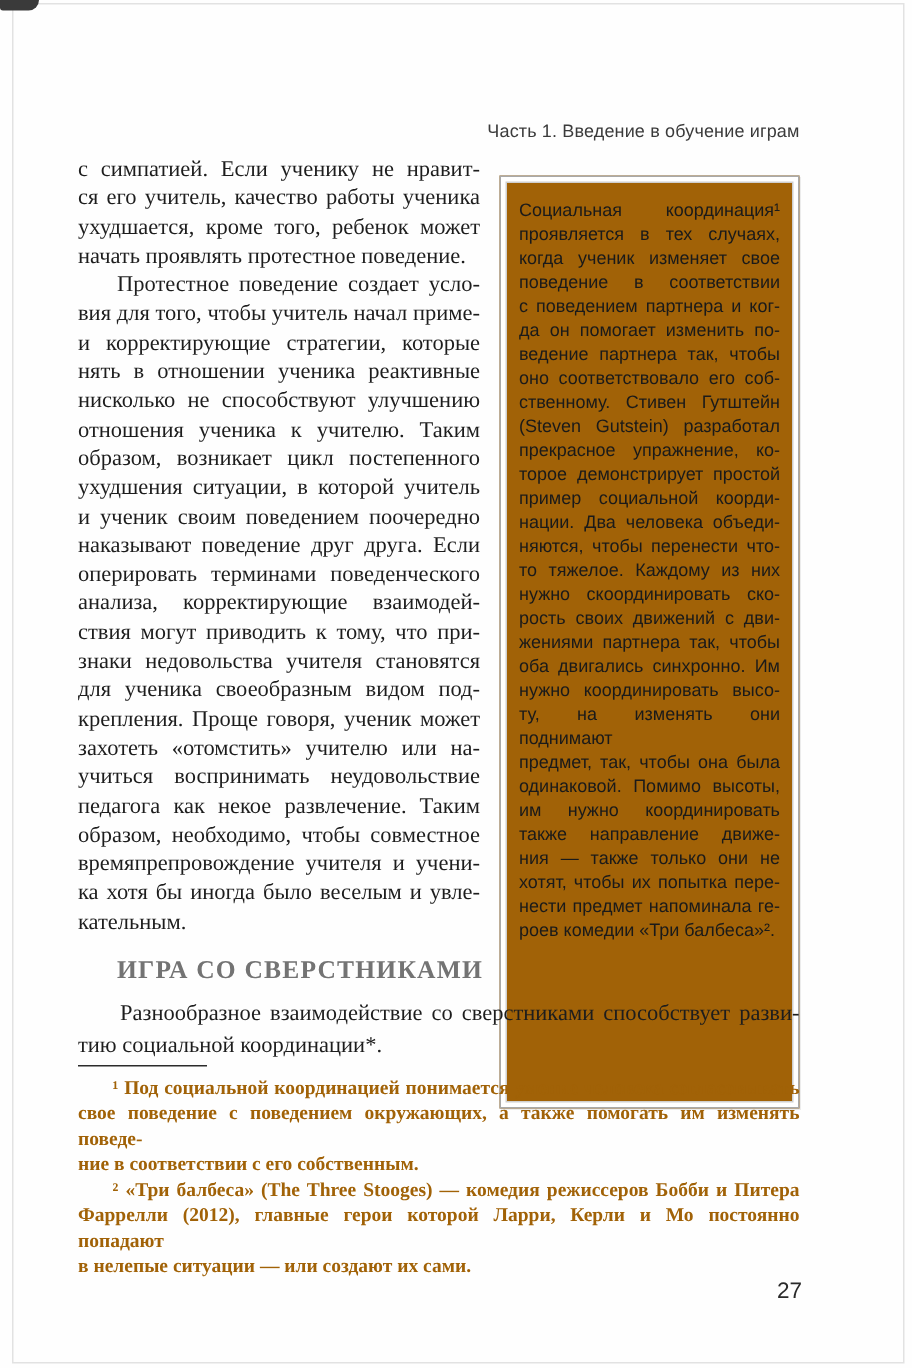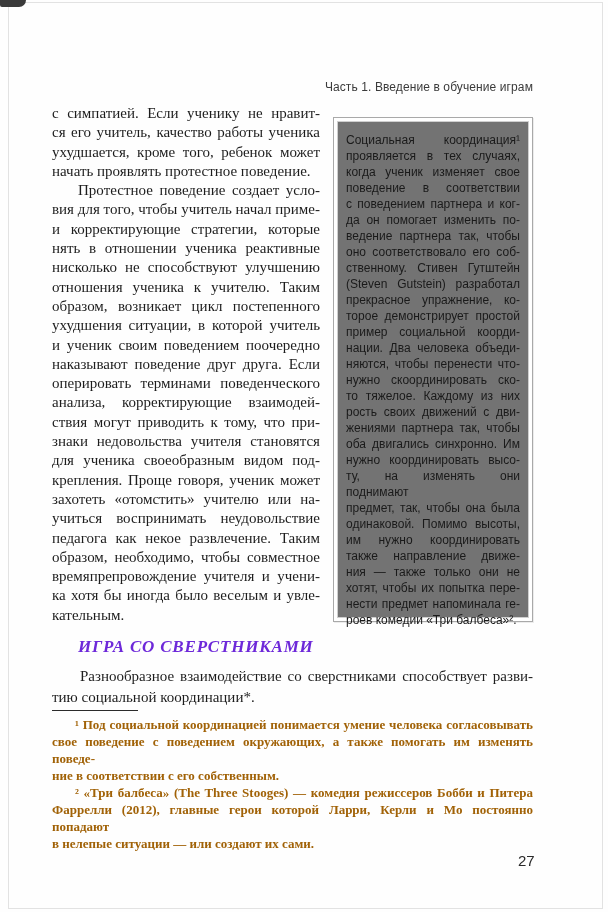--- a/index.html
+++ b/index.html
@@ -41,39 +41,38 @@
     font-size: 15px;
     line-height: 19.3px;
     color: #1d1d1d;
   }
   .jline { text-align: justify; text-align-last: justify; }
   .jline.jlast { text-align-last: left; }
   .indent-first .jline:first-child { text-indent: 26px; }
   .sidebar-box {
     position: absolute;
     left: 333px; top: 117px;
-    width: 200px; height: 505px;
+    width: 200px; height: 622px;
     box-sizing: border-box;
     border: 1px solid #a9a9a9;
     box-shadow: inset 0 0 0 3px #ffffff, inset 0 0 0 4px #cfcfcf, 1px 1px 0 #ececec;
     padding: 14px 12px 10px 12px;
-    background: #737373;
+    background: #a16207;
     font-family: "Liberation Sans", sans-serif;
     font-size: 12px;
     line-height: 16px;
     color: #1a1a1a;
   }
   .section-heading {
     position: absolute;
     left: 78px; top: 637px;
     font-size: 17px;
     font-weight: bold;
     letter-spacing: 0.8px;
-    color: #6d28d9;
-    font-style: italic;
+    color: #737373;
   }
   .intro-para {
     position: absolute;
     left: 52px; top: 666px;
     width: 481px;
     font-size: 15px;
     line-height: 21px;
     color: #1d1d1d;
   }
   .intro-para .jline:first-child { text-indent: 28px; }
@@ -156,22 +155,22 @@
       <div class="jline">да он помогает изменить по-</div>
       <div class="jline">ведение партнера так, чтобы</div>
       <div class="jline">оно соответствовало его соб-</div>
       <div class="jline">ственному. Стивен Гутштейн</div>
       <div class="jline">(Steven Gutstein) разработал</div>
       <div class="jline">прекрасное упражнение, ко-</div>
       <div class="jline">торое демонстрирует простой</div>
       <div class="jline">пример социальной коорди-</div>
       <div class="jline">нации. Два человека объеди-</div>
       <div class="jline">няются, чтобы перенести что-</div>
+      <div class="jline">то тяжелое. Каждому из них</div>
       <div class="jline">нужно скоординировать ско-</div>
-      <div class="jline">то тяжелое. Каждому из них</div>
       <div class="jline">рость своих движений с дви-</div>
       <div class="jline">жениями партнера так, чтобы</div>
       <div class="jline">оба двигались синхронно. Им</div>
       <div class="jline">нужно координировать высо-</div>
       <div class="jline">ту, на изменять они поднимают</div>
       <div class="jline">предмет, так, чтобы она была</div>
       <div class="jline">одинаковой. Помимо высоты,</div>
       <div class="jline">им нужно координировать</div>
       <div class="jline">также направление движе-</div>
       <div class="jline">ния — также только они не</div>

